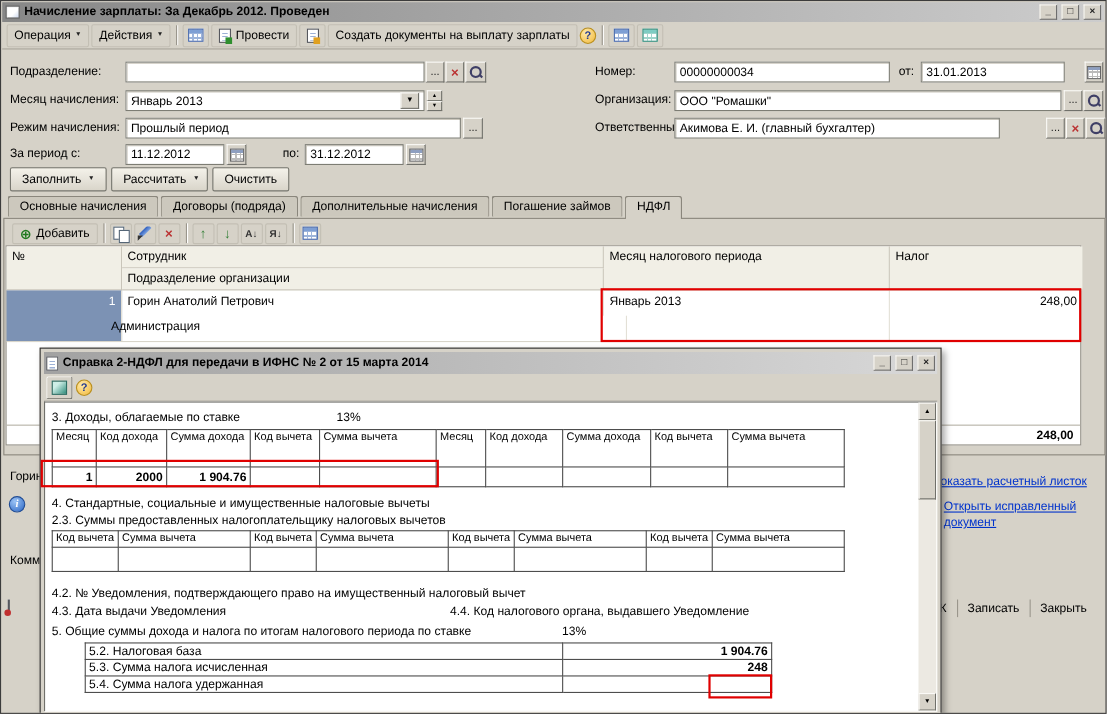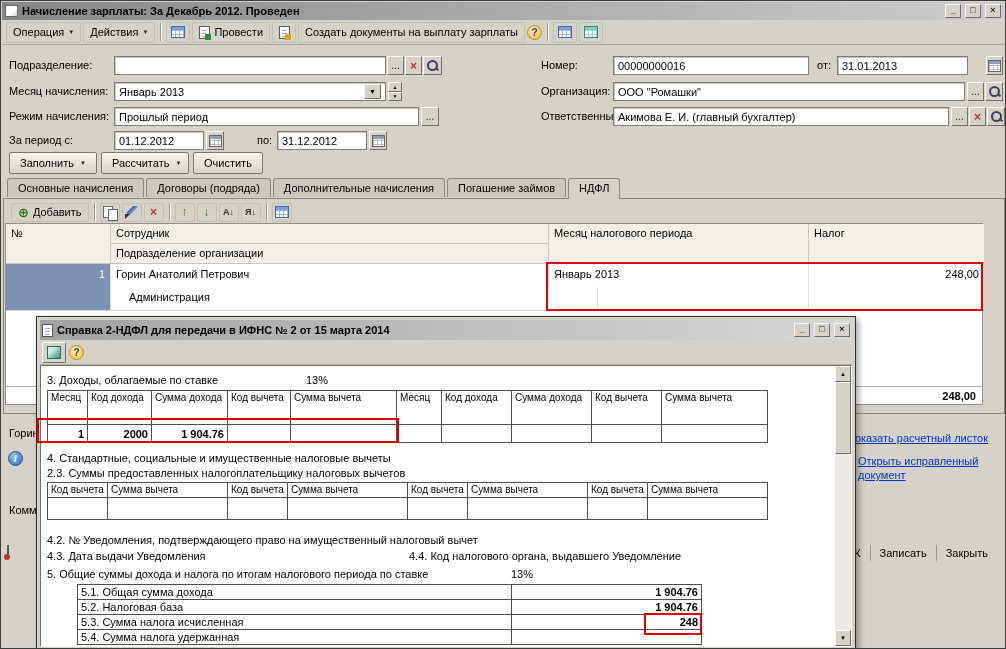--- a/index.html
+++ b/index.html
@@ -148,47 +148,47 @@
   <span class="spin" style="left:387px;top:81px">
       <span>▲</span>
       <span>▼</span>
     </span>
 
   <span class="lbl" style="left:8px;top:109px">Режим начисления:</span>
   <div class="input" style="left:113px;top:106px;width:305px">Прошлый период</div>
   <span class="sbtn" style="left:420px;top:106px;width:18px">...</span>
 
   <span class="lbl" style="left:8px;top:133px">За период с:</span>
-  <div class="input" style="left:113px;top:130px;width:90px">01.12.2012</div>
+  <div class="input" style="left:113px;top:130px;width:90px">11.12.2012</div>
   <span class="sbtn" style="left:205px;top:130px;width:18px">
       <span class="i-cal"></span>
     </span>
   <span class="lbl" style="left:256px;top:133px">по:</span>
   <div class="input" style="left:276px;top:130px;width:90px">31.12.2012</div>
   <span class="sbtn" style="left:368px;top:130px;width:18px">
       <span class="i-cal"></span>
     </span>
 
   <span class="lbl" style="left:540px;top:58px">Номер:</span>
-  <div class="input" style="left:612px;top:55px;width:196px">00000000016</div>
+  <div class="input" style="left:612px;top:55px;width:196px">00000000034</div>
   <span class="lbl" style="left:816px;top:58px">от:</span>
   <div class="input" style="left:836px;top:55px;width:131px">31.01.2013</div>
   <span class="sbtn" style="left:985px;top:55px;width:17px">
       <span class="i-cal"></span>
     </span>
 
   <span class="lbl" style="left:540px;top:84px">Организация:</span>
   <div class="input" style="left:612px;top:81px;width:352px">ООО "Ромашки"</div>
   <span class="sbtn" style="left:966px;top:81px;width:17px">...</span>
   <span class="sbtn" style="left:984px;top:81px;width:18px">
       <span class="i-mag"></span>
     </span>
 
   <span class="lbl" style="left:540px;top:109px">Ответственный:</span>
-  <div class="input" style="left:612px;top:106px;width:336px">Акимова Е. И. (главный бухгалтер)</div>
+  <div class="input" style="left:612px;top:106px;width:296px">Акимова Е. И. (главный бухгалтер)</div>
   <span class="sbtn" style="left:950px;top:106px;width:17px">...</span>
   <span class="sbtn redx" style="left:968px;top:106px;width:17px">×</span>
   <span class="sbtn" style="left:986px;top:106px;width:18px">
       <span class="i-mag"></span>
     </span>
 
   <div class="btn" style="left:8px;top:151px;width:88px">
       <span>Заполнить</span>
       <span class="caret">▼</span>
     </div>
@@ -236,21 +236,21 @@
   <div class="grid">
     <div class="gh" style="left:0;top:0;width:105px;height:40px">№</div>
     <div class="gh" style="left:105px;top:0;width:438px;height:20px">Сотрудник</div>
     <div class="gh" style="left:105px;top:20px;width:438px;height:20px">Подразделение организации</div>
     <div class="gh" style="left:543px;top:0;width:260px;height:40px">Месяц налогового периода</div>
     <div class="gh" style="left:803px;top:0;width:175px;height:40px;border-right:none">Налог</div>
 
     <div>
       <div class="gc g-num" style="left:0;top:40px;width:105px;height:46px">1</div>
       <div class="gc" style="left:105px;top:40px;width:438px;height:23px">Горин Анатолий Петрович</div>
-      <div class="gc" style="left:118px;top:63px;width:474px;height:23px">Администрация</div>
+      <div class="gc" style="left:90px;top:63px;width:474px;height:23px">Администрация</div>
       <div class="gc" style="left:543px;top:40px;width:260px;height:46px">Январь 2013</div>
       <div class="gc" style="left:803px;top:40px;width:175px;height:46px;text-align:right;border-right:none">248,00</div>
     </div>
     <div class="g-line" style="top:86px"></div>
 
     <div class="g-total">
       <div class="abs" style="left:640px;top:3px;width:330px;text-align:right;font-weight:bold">248,00</div>
     </div>
   </div>
 
@@ -371,24 +371,20 @@
 
       <span class="f-h" style="left:6px;top:202px">5. Общие суммы дохода и налога по итогам налогового периода по ставке</span>
       <span class="f-h" style="left:470px;top:202px">13%</span>
 
       <table class="f-t" style="left:36px;top:218px;width:624px">
         <colgroup>
             <col style="width:434px">
             <col style="width:190px">
           </colgroup>
         <tbody>
-            <tr>
-          <td class="l" style="height:15px">5.1. Общая сумма дохода</td>
-          <td class="v">1 904.76</td>
-        </tr>
         <tr>
           <td class="l" style="height:15px">5.2. Налоговая база</td>
           <td class="v">1 904.76</td>
         </tr>
         <tr>
           <td class="l" style="height:15px">5.3. Сумма налога исчисленная</td>
           <td class="v">248</td>
         </tr>
         <tr>
           <td class="l" style="height:15px">5.4. Сумма налога удержанная</td>

